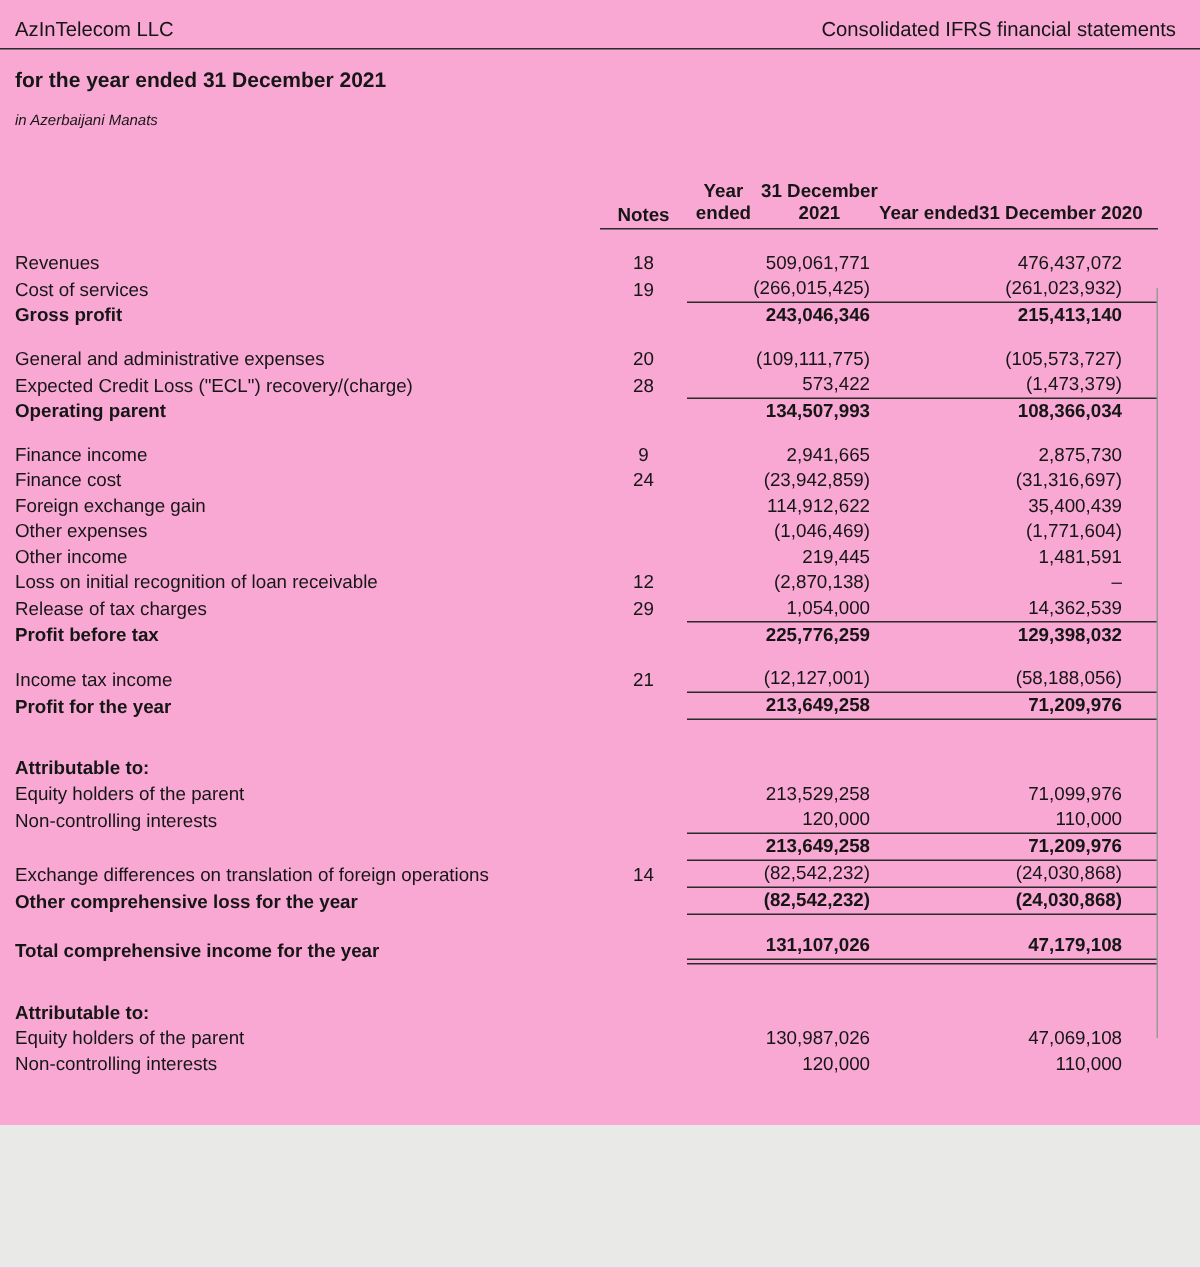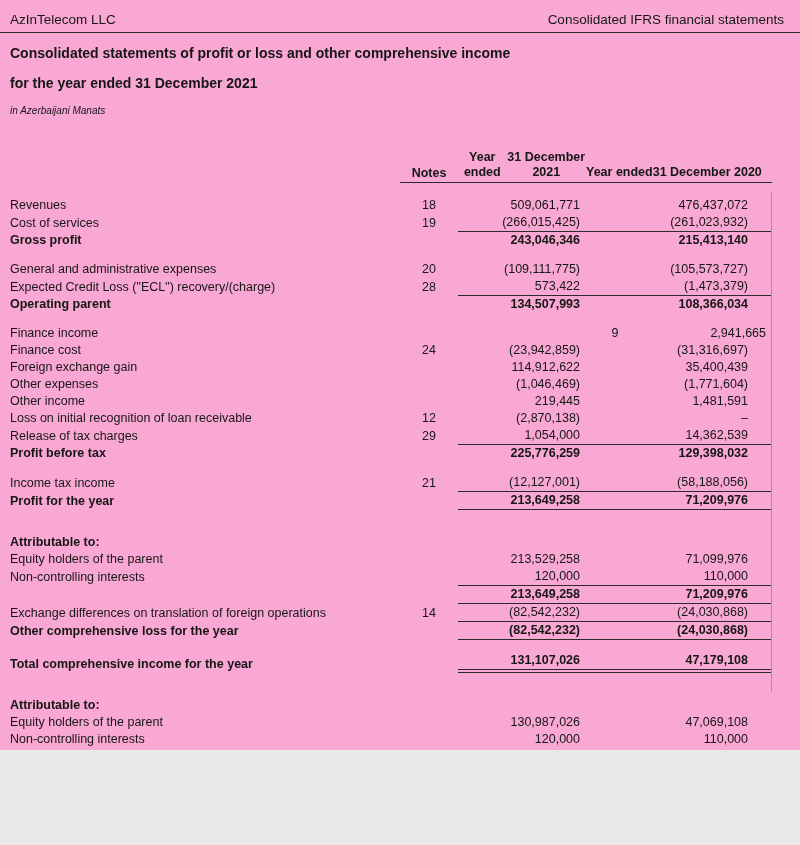--- a/index.html
+++ b/index.html
@@ -46,21 +46,20 @@
 <body>
 
 <div class="page">
 
   <div class="doc-header">
     <span>AzInTelecom LLC</span>
     <span>Consolidated IFRS financial statements</span>
   </div>
 
   <div class="title-block">
-    <p class="title-line">Consolidated statements of profit or loss and other comprehensive income</p>
     <p class="title-line">for the year ended 31 December 2021</p>
     <p class="currency-note">in Azerbaijani Manats</p>
   </div>
 
   <div class="table">
 
     <div class="thead">
       <div class="c-label"></div>
       <div class="thead-right">
         <div class="c-note">Notes</div>
@@ -116,20 +115,21 @@
       <div class="c-v1">134,507,993</div>
       <div class="c-v2">108,366,034</div>
     </div>
 
     <div class="spacer"></div>
 
     <div class="r">
       <div class="c-label">Finance income</div>
       <div class="c-note">9</div>
       <div class="c-v1">2,941,665</div>
+      <div class="c-v2">2,875,730</div>
     </div>
     <div class="r">
       <div class="c-label">Finance cost</div>
       <div class="c-note">24</div>
       <div class="c-v1">(23,942,859)</div>
       <div class="c-v2">(31,316,697)</div>
     </div>
     <div class="r">
       <div class="c-label">Foreign exchange gain</div>
       <div class="c-note"></div>

